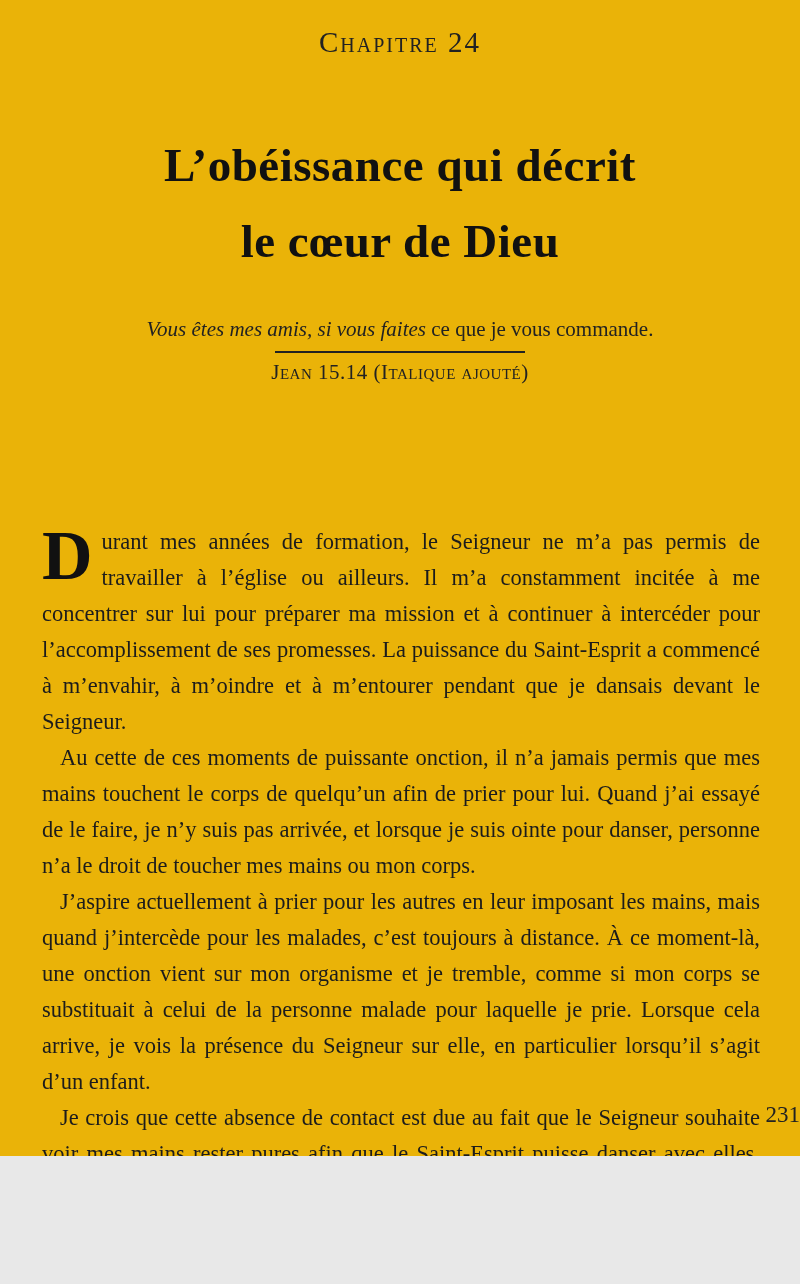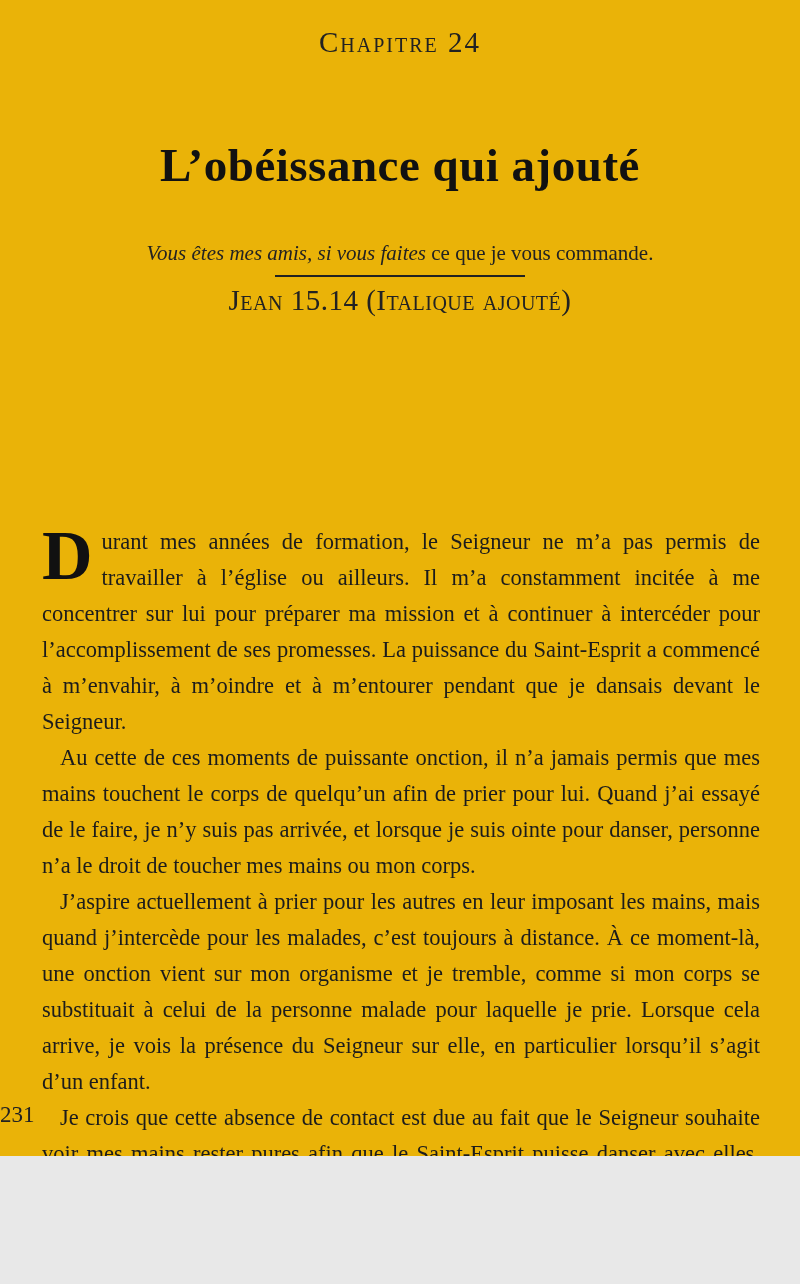--- a/index.html
+++ b/index.html
@@ -45,21 +45,21 @@
   .epigraph .quote-roman  { font-style: normal; }
   .epigraph-rule {
     width: 250px;
     border: 0;
     border-top: 2px solid #222;
     margin: 9px auto 7px auto;
   }
   .epigraph-ref {
     text-align: center;
     font-variant: small-caps;
-    font-size: 29px;
+    font-size: 21px;
     letter-spacing: 0.5px;
     color: #222;
   }
   .body-text {
     position: absolute;
     top: 524px;
     left: 42px;
     right: 40px;
     font-size: 22.5px;
     line-height: 36px;
@@ -81,34 +81,35 @@
     padding-right: 9px;
     padding-top: 3px;
     color: #111;
   }
   .italic-tail { }
   .page-number {
     position: absolute;
     bottom: 28px;
     left: 0;
     right: 0;
-    text-align: left;
+    text-align: right;
     font-size: 23px;
     color: #222;
   }
 </style>
 </head>
 <body>
 
 <div class="page">
 
   <div class="chapter-label">Chapitre 24</div>
 
   <div class="book-title">
-    <div>L’obéissance qui ajouté</div>
+    <div>L’obéissance qui décrit</div>
+    <div>le cœur de Dieu</div>
   </div>
 
   <div class="epigraph">
     <span class="quote-italic">Vous êtes mes amis, si vous faites</span><span class="quote-roman"> ce que je vous commande.</span>
   </div>
 
   <hr class="epigraph-rule">
 
   <div class="epigraph-ref">Jean 15.14 (Italique ajouté)</div>
 

